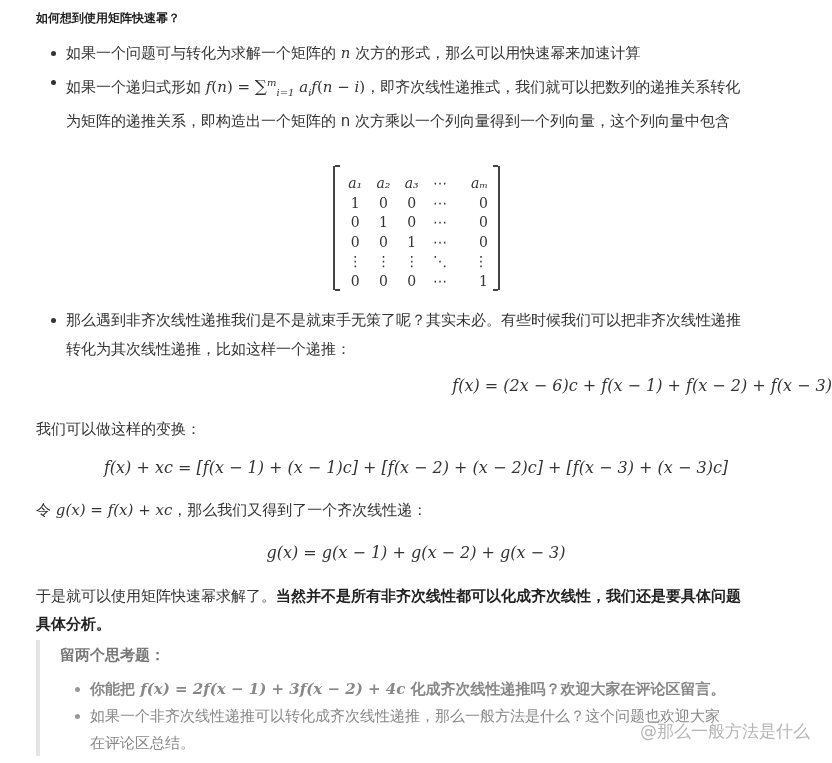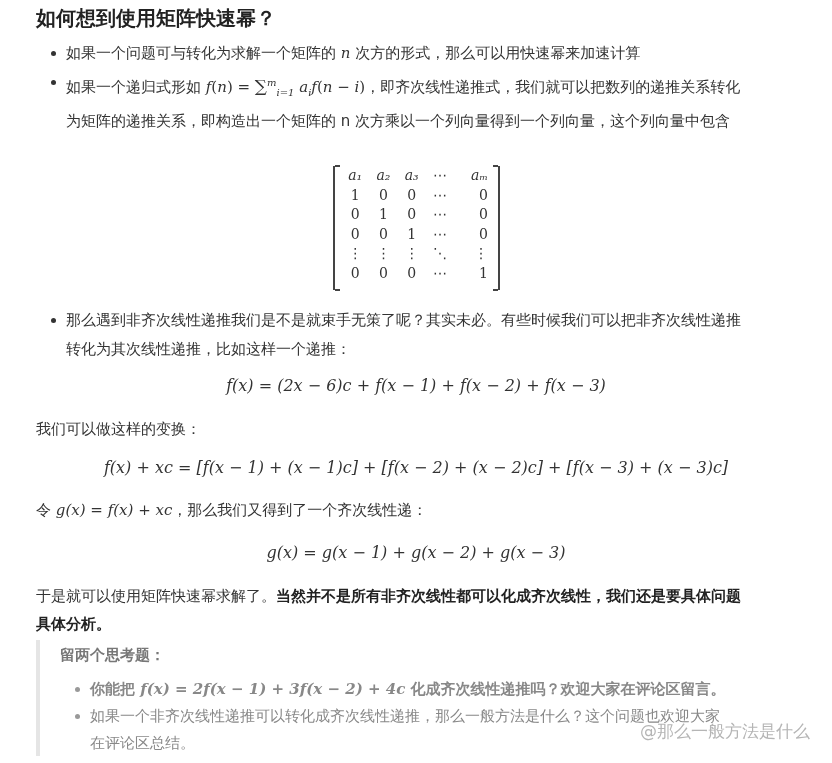--- a/index.html
+++ b/index.html
@@ -4,21 +4,21 @@
 <style>
   html, body { margin: 0; padding: 0; background: #ffffff; }
   body {
     width: 832px; height: 763px; overflow: hidden; position: relative;
     font-family: "DejaVu Sans", "Liberation Sans", sans-serif;
     color: #333333; font-size: 15px;
   }
   .page { position: absolute; left: 0; top: 0; width: 832px; height: 763px; }
   .h4 {
     position: absolute; left: 36px; top: 6px;
-    font-size: 20px; font-weight: bold; color: #222;
+    font-size: 12px; font-weight: bold; color: #222;
     line-height: 24px;
   }
   ul.list { list-style: none; margin: 0; padding: 0; }
   .li { position: absolute; left: 66px; width: 730px; line-height: 29px; }
   .li::before {
     content: ""; position: absolute; left: -15px; top: 12px;
     width: 5px; height: 5px; border-radius: 50%; background: #333;
   }
   .m { font-family: "DejaVu Serif", "Liberation Serif", serif; font-style: italic; color: #333; }
   .mu { font-family: "DejaVu Serif", "Liberation Serif", serif; font-style: normal; }
@@ -40,21 +40,21 @@
   }
   .matrix::before, .matrix::after {
     content: ""; position: absolute; top: -1px; bottom: -1px; width: 5px;
     border-top: 2px solid #444; border-bottom: 2px solid #444;
   }
   .matrix::before { left: 0; }
   .matrix::after { right: 0; }
   .mrow { display: flex; height: 19.5px; line-height: 19.5px; padding: 0 6px; }
   .mcell {
     flex: 1; text-align: center;
-    font-family: "DejaVu Serif", "Liberation Serif", serif; font-size: 14px; color: #333;
+    font-family: "DejaVu Serif", "Liberation Serif", serif; font-size: 14px; color: #333; margin-top: 8px;
   }
   .mcell.last { flex: 1.2; text-align: right; padding-right: 4px; }
   .mcell.it { font-style: italic; }
 
   
   .quote {
     position: absolute; left: 36px; top: 640px; width: 770px; height: 116px;
     border-left: 4px solid #e5e5e5; box-sizing: border-box; color: #888;
   }
   .qtitle { position: absolute; left: 20px; top: 6px; font-weight: bold; color: #777; font-size: 15px; }
@@ -132,21 +132,21 @@
       </div>
   </div>
 
   <ul class="list">
     <li class="li" style="top:306px;">
       <div>那么遇到非齐次线性递推我们是不是就束手无策了呢？其实未必。有些时候我们可以把非齐次线性递推</div>
       <div>转化为其次线性递推，比如这样一个递推：</div>
     </li>
   </ul>
 
-  <div class="eq" style="top:376px;">f(x) = (2x − 6)c + f(x − 1) + f(x − 2) + f(x − 3)</div>
+  <div class="eq" style="top:376px;text-align:right;">f(x) = (2x − 6)c + f(x − 1) + f(x − 2) + f(x − 3)</div>
 
   <div class="p" style="top:415px;">我们可以做这样的变换：</div>
 
   <div class="eq" style="top:458px;">f(x) + xc = [f(x − 1) + (x − 1)c] + [f(x − 2) + (x − 2)c] + [f(x − 3) + (x − 3)c]</div>
 
   <div class="p" style="top:496px;">
     <span>令 </span><span class="m">g(x) = f(x) + xc</span><span>，那么我们又得到了一个齐次线性递：</span>
   </div>
 
   <div class="eq" style="top:543px;">g(x) = g(x − 1) + g(x − 2) + g(x − 3)</div>

